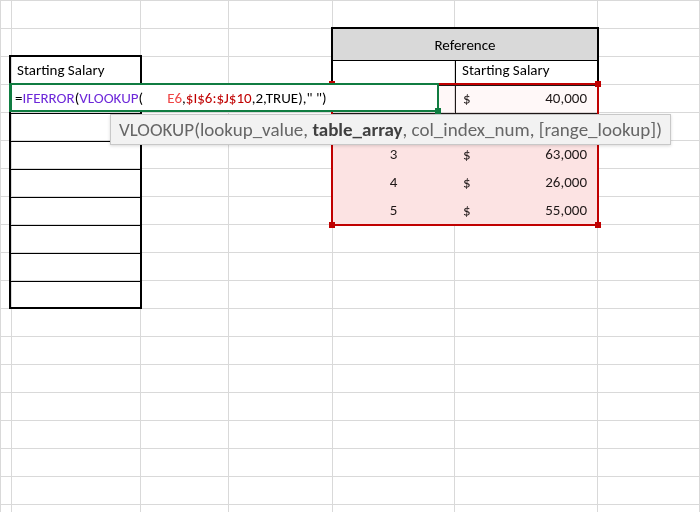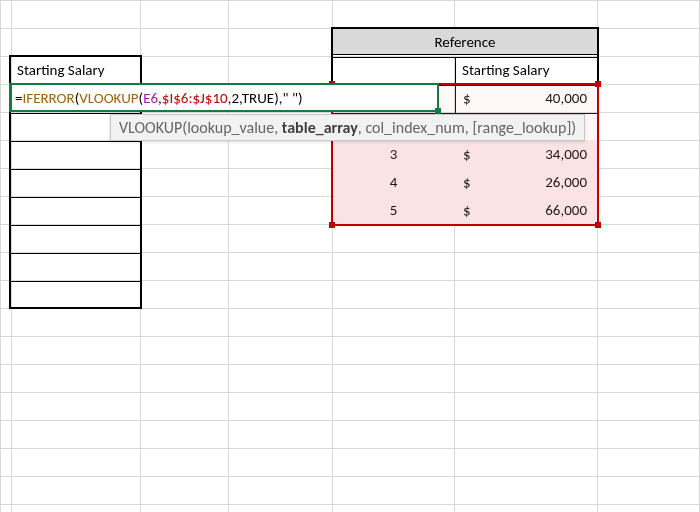--- a/index.html
+++ b/index.html
@@ -86,34 +86,34 @@
     background: #107c41;
   }
   .editCell .corner {
     position: absolute;
     right: -4px; bottom: -4px;
     width: 6px; height: 6px;
     background: #107c41;
   }
   .formulaText { font-family: Calibri, Arial, sans-serif; font-size: 15px; white-space: nowrap; }
   .tok-key  { color: #000; }
-  .tok-fn   { color: #a16207; }
-  .tok-cell { color: #a21caf; }   
+  .tok-fn   { color: #6d28d9; }
+  .tok-cell { color: #ef4444; margin-left: 24px; }   
   .tok-rng  { color: #c00000; }   
   .tok-num  { color: #000; }
   .tok-bool { color: #000; }
   .tok-str  { color: #000; }
 
   
   .hint {
     position: absolute;
     background: #f2f2f2;
     border: 1px solid #c8c8c8;
     padding: 3px 8px;
-    font-size: 16px;
+    font-size: 19px;
     color: #666;
     z-index: 40;
     white-space: nowrap;
     box-shadow: 0 1px 3px rgba(0,0,0,0.15);
   }
   .hint b { color: #404040; font-weight: 700; }
 
   
   .rangeSel {
     position: absolute;
@@ -200,55 +200,55 @@
     <div class="hline2" style="top:56px"></div>
     <div class="hline2" style="top:84px"></div>
     <div class="hline2" style="top:112px"></div>
     <div class="hline2" style="top:140px"></div>
     <div class="hline2" style="top:168px"></div>
     <div class="vline2" style="left:122px; top:28px;"></div>
   </div>
 
   <div class="pillFill" style="left:333px; top:140px; width:264px; height:84px;"></div>
 
-  <div class="cell hdr center" style="left:332px; top:28px; width:266px; height:27px;">
+  <div class="cell hdr center" style="left:332px; top:28px; width:266px; height:33px;">
     <span>Reference</span>
   </div>
 
   <div class="cell" style="left:457px; top:56px; width:142px; height:27px;">
     <span>Starting Salary</span>
   </div>
 
   <div class="cell moneyCell" style="left:455px; top:84px; width:142px; height:27px;">
     <span class="sym">$</span>
     <span class="val">40,000</span>
   </div>
 
   <div class="cell center" style="left:333px; top:140px; width:121px; height:27px;">
     <span>3</span>
   </div>
   <div class="cell moneyCell" style="left:455px; top:140px; width:142px; height:27px;">
     <span class="sym">$</span>
-    <span class="val">34,000</span>
+    <span class="val">63,000</span>
   </div>
 
   <div class="cell center" style="left:333px; top:168px; width:121px; height:27px;">
     <span>4</span>
   </div>
   <div class="cell moneyCell" style="left:455px; top:168px; width:142px; height:27px;">
     <span class="sym">$</span>
     <span class="val">26,000</span>
   </div>
 
   <div class="cell center" style="left:333px; top:196px; width:121px; height:27px;">
     <span>5</span>
   </div>
   <div class="cell moneyCell" style="left:455px; top:196px; width:142px; height:27px;">
     <span class="sym">$</span>
-    <span class="val">66,000</span>
+    <span class="val">55,000</span>
   </div>
 
   <div class="rangeSel" style="left:331px; top:83px; width:268px; height:143px;">
     <div class="handle h-tl"></div>
     <div class="handle h-tr"></div>
     <div class="handle h-bl"></div>
     <div class="handle h-br"></div>
   </div>
 
   <div class="editCell" style="left:9px; top:83px; width:430px; height:29px;">

